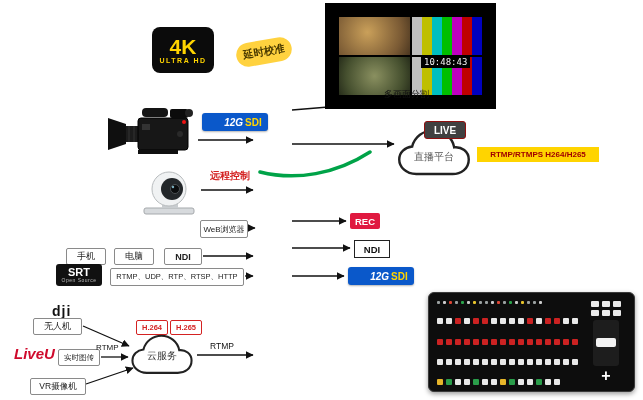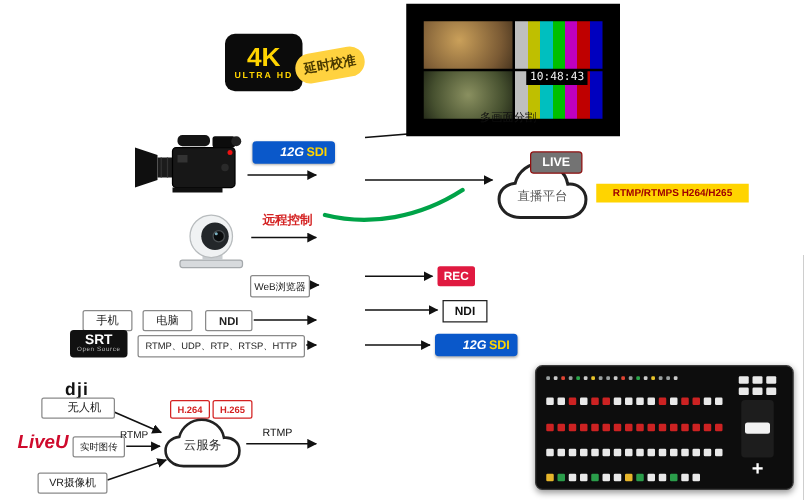--- a/index.html
+++ b/index.html
@@ -8,21 +8,21 @@
   .abs{position:absolute;}
   svg.arrows{position:absolute;left:0;top:0;width:643px;height:400px;pointer-events:none;}
   .ln{stroke:#111;stroke-width:1.3;fill:none;}
 
   
   .box{position:absolute;background:#fff;border:1px solid #8a8a8a;border-radius:2px;
        display:flex;align-items:center;justify-content:center;font-size:9px;color:#222;white-space:nowrap;}
   .lbl{position:absolute;font-size:9px;color:#111;white-space:nowrap;}
 
   
-  .fourk{position:absolute;left:180px;top:27px;width:62px;height:46px;background:#0b0b0b;border-radius:8px;
+  .fourk{position:absolute;left:152px;top:27px;width:62px;height:46px;background:#0b0b0b;border-radius:8px;
          display:flex;flex-direction:column;align-items:center;justify-content:center;}
   .fourk-4k{color:#ffd400;font-size:21px;font-weight:800;line-height:20px;}
   .fourk-uhd{color:#ffd400;font-size:7px;font-weight:700;letter-spacing:1.5px;}
   .delay{position:absolute;left:236px;top:40px;width:56px;height:24px;background:#ffd23f;border-radius:13px;
          display:flex;align-items:center;justify-content:center;font-size:10.5px;font-weight:700;color:#4a3a00;
          transform:rotate(-10deg);}
 
   
   .monitor{position:absolute;background:#000;padding:14px;}
   .mon-grid{display:grid;grid-template-columns:1fr 1fr;grid-template-rows:1fr 1fr;gap:2px;width:100%;height:100%;}
@@ -39,21 +39,21 @@
   .greenbar{position:absolute;left:258px;top:95px;width:33px;height:299px;
             background:linear-gradient(90deg,#0bbf5e,#00a348);}
   .livex{position:absolute;top:138px;left:0;width:100%;text-align:center;font-size:9px;font-weight:700;color:#05401f;}
   .xvs{position:absolute;left:276px;top:124px;font-size:34px;font-weight:800;font-style:italic;letter-spacing:1px;
        color:#9ba1a6;text-shadow:1px 1px 0 #fff,-1px -1px 0 #fff,1px -1px 0 #fff,-1px 1px 0 #fff,0 0 5px #fff;z-index:3;}
 
   
   .sdi-badge{position:absolute;background:#0a58ca;border-radius:3px;display:flex;align-items:center;justify-content:center;
              gap:2px;color:#fff;font-weight:800;font-style:italic;font-size:10px;box-shadow:0 1px 2px rgba(0,0,0,.3);padding-left:16px;}
   .sdi-badge .gold{color:#ffd400;font-style:normal;}
-  .live-badge{position:absolute;left:424px;top:121px;width:40px;height:16px;background:#737373;border:1px solid #8f0f0f;
+  .live-badge{position:absolute;left:424px;top:121px;width:40px;height:16px;background:#404040;border:1px solid #8f0f0f;
               border-radius:3px;color:#fff;font-weight:800;font-size:10px;display:flex;align-items:center;justify-content:center;z-index:4;}
   .rec-badge{position:absolute;left:350px;top:213px;width:30px;height:16px;background:#e01940;border-radius:2px;
              color:#fff;font-weight:800;font-size:9.5px;display:flex;align-items:center;justify-content:center;}
   .ndi-out{position:absolute;left:354px;top:240px;width:34px;height:16px;background:#fff;border:1.5px solid #222;
            font-weight:800;font-size:9.5px;display:flex;align-items:center;justify-content:center;}
   .banner{position:absolute;left:477px;top:147px;width:122px;height:15px;background:#ffd400;color:#a00000;
           font-size:8px;font-weight:700;display:flex;align-items:center;justify-content:center;}
   .hbadge{position:absolute;width:30px;height:13px;background:#fff;border:1px solid #d42222;border-radius:2px;
           color:#d42222;font-size:7.5px;font-weight:700;display:flex;align-items:center;justify-content:center;}
   .srt{position:absolute;left:56px;top:264px;width:46px;height:22px;background:#111;border-radius:3px;
@@ -163,21 +163,21 @@
   <div class="box" style="left:114px;top:248px;width:38px;height:15px;">电脑</div>
   <div class="box" style="left:164px;top:248px;width:36px;height:15px;font-weight:700;">NDI</div>
 
   <div class="srt">
     <div class="t">SRT</div>
     <div class="s">Open Source</div>
   </div>
   <div class="box" style="left:110px;top:268px;width:132px;height:16px;font-size:7.5px;">RTMP、UDP、RTP、RTSP、HTTP</div>
 
   <div class="dji">dji</div>
-  <div class="box" style="left:33px;top:318px;width:47px;height:15px;padding-left:10px;">无人机</div>
+  <div class="box" style="left:33px;top:318px;width:47px;height:15px;">无人机</div>
   <div class="liveu">LiveU</div>
   <div class="box" style="left:58px;top:349px;width:40px;height:15px;font-size:7.5px;">实时图传</div>
   <div class="box" style="left:30px;top:378px;width:54px;height:15px;font-size:8.5px;">VR摄像机</div>
   <div class="lbl" style="left:96px;top:343px;font-size:8px;">RTMP</div>
 
   <div class="hbadge" style="left:136px;top:320px;">H.264</div>
   <div class="hbadge" style="left:170px;top:320px;">H.265</div>
 
   <svg class="abs" style="left:128px;top:333px;" width="68" height="44" viewBox="0 0 94 64">
     <path d="M25 58 C12 58 4 49 4 40 C4 31 11 25 20 24 C23 12 34 4 46 4 C59 4 70 13 72 25 C81 24 90 30 90 40 C90 52 80 58 70 58 Z" fill="#fff" stroke="#222" stroke-width="3"></path>

